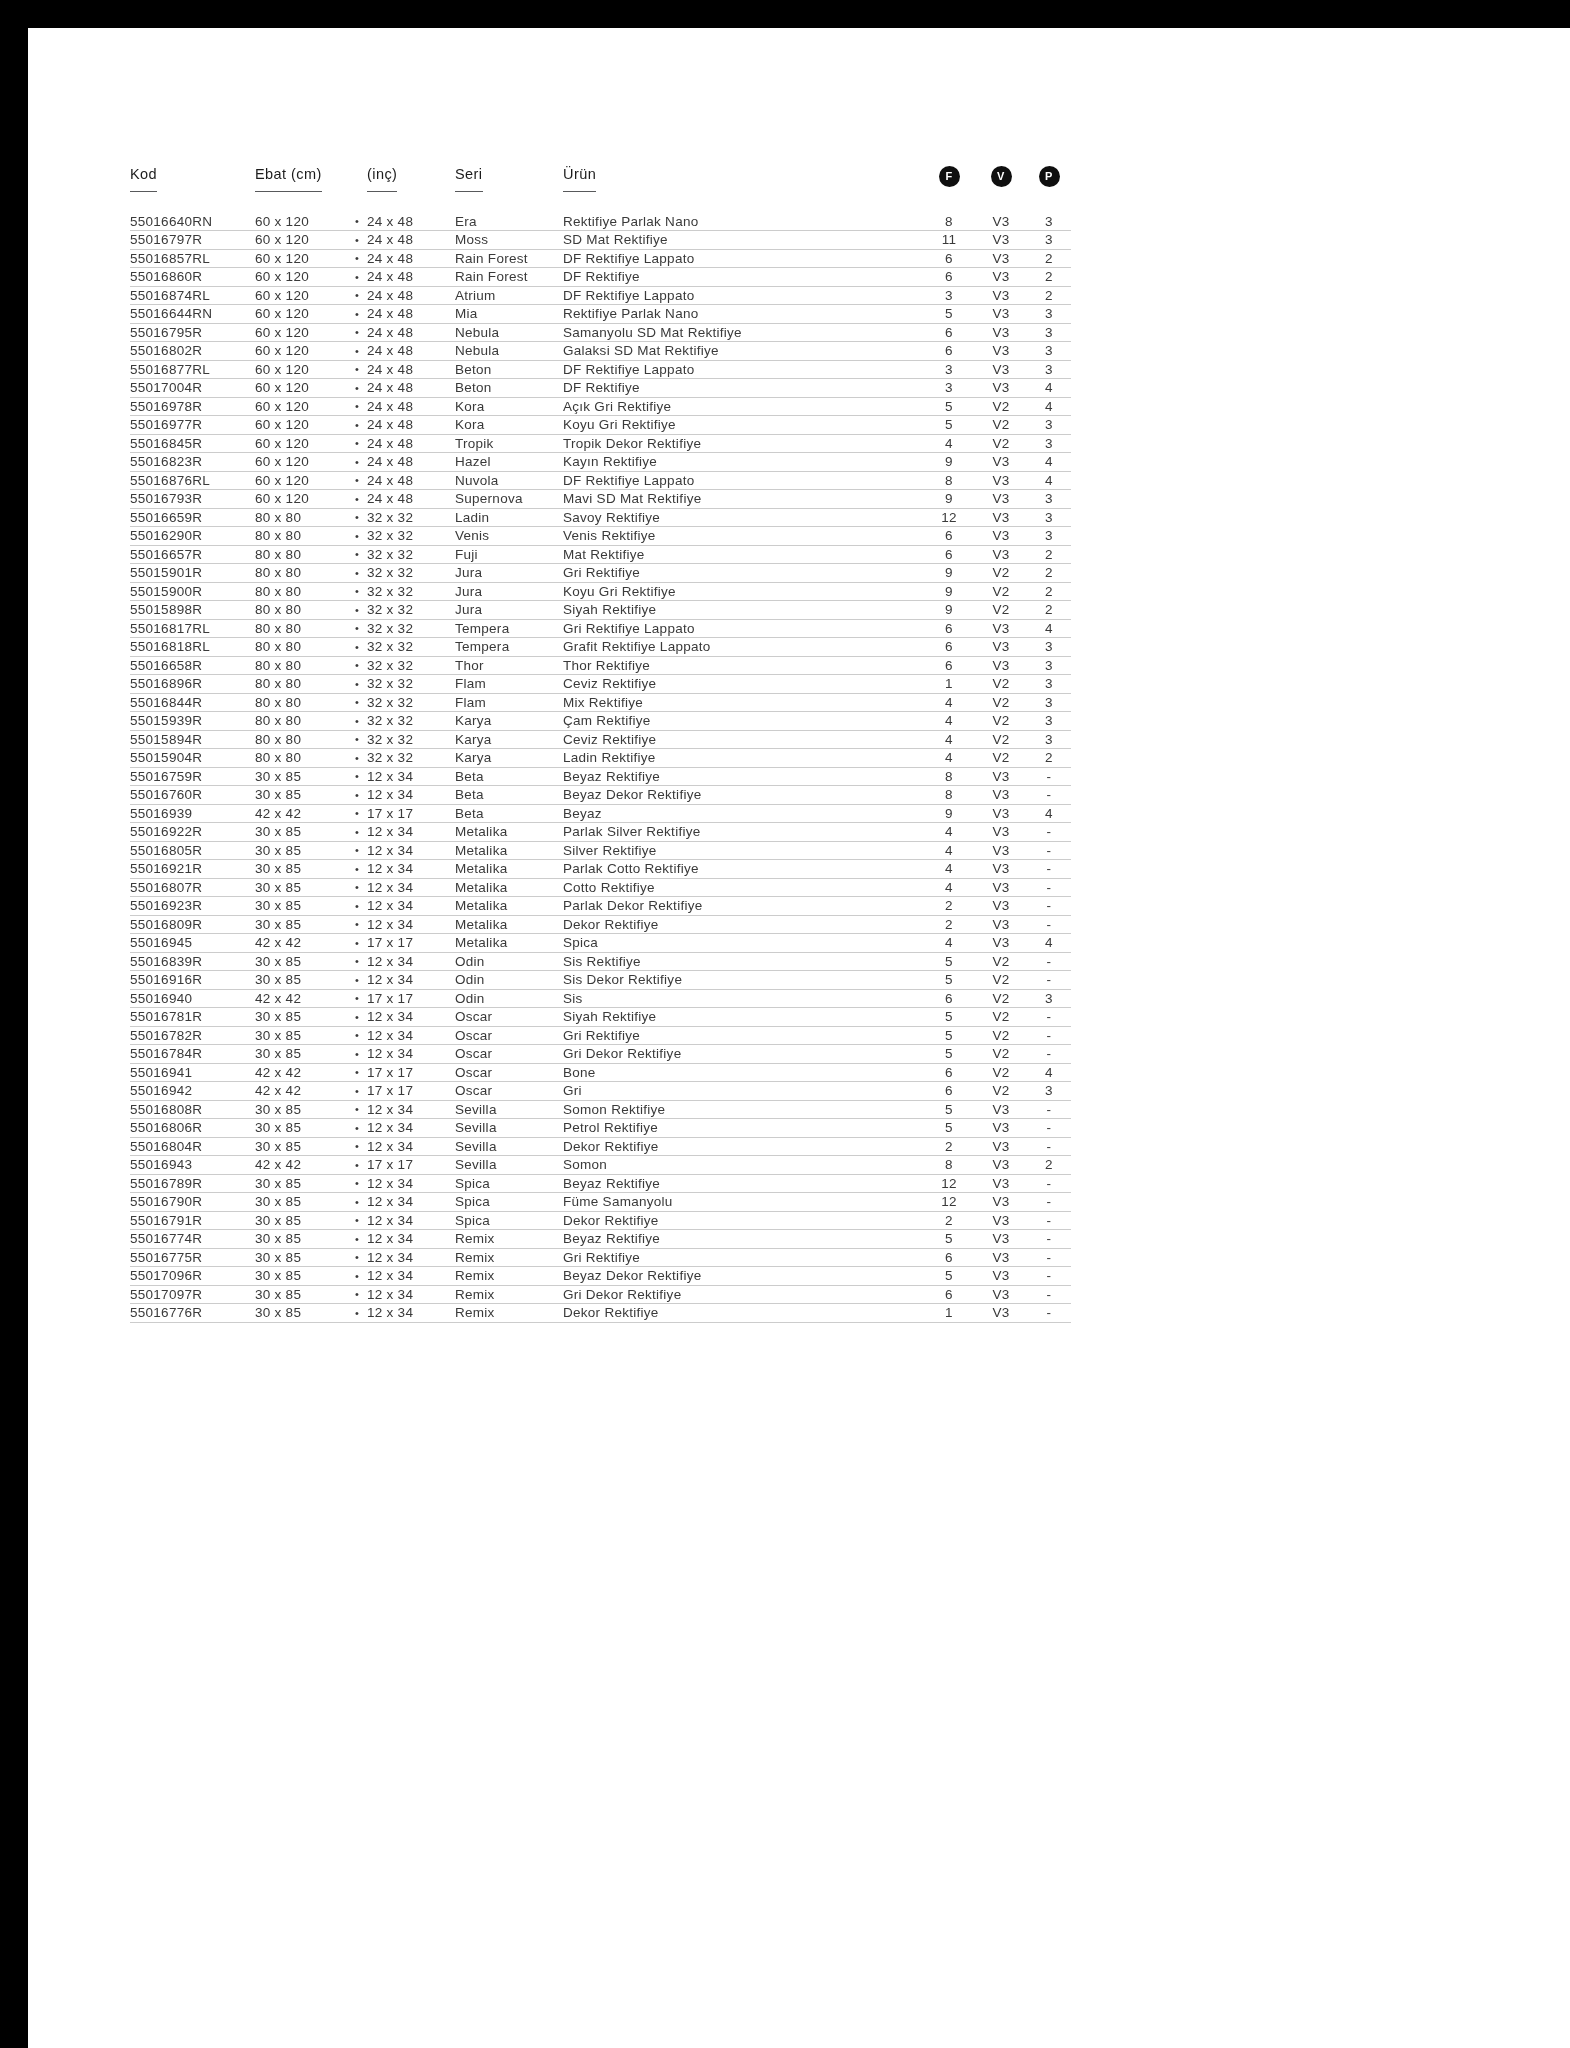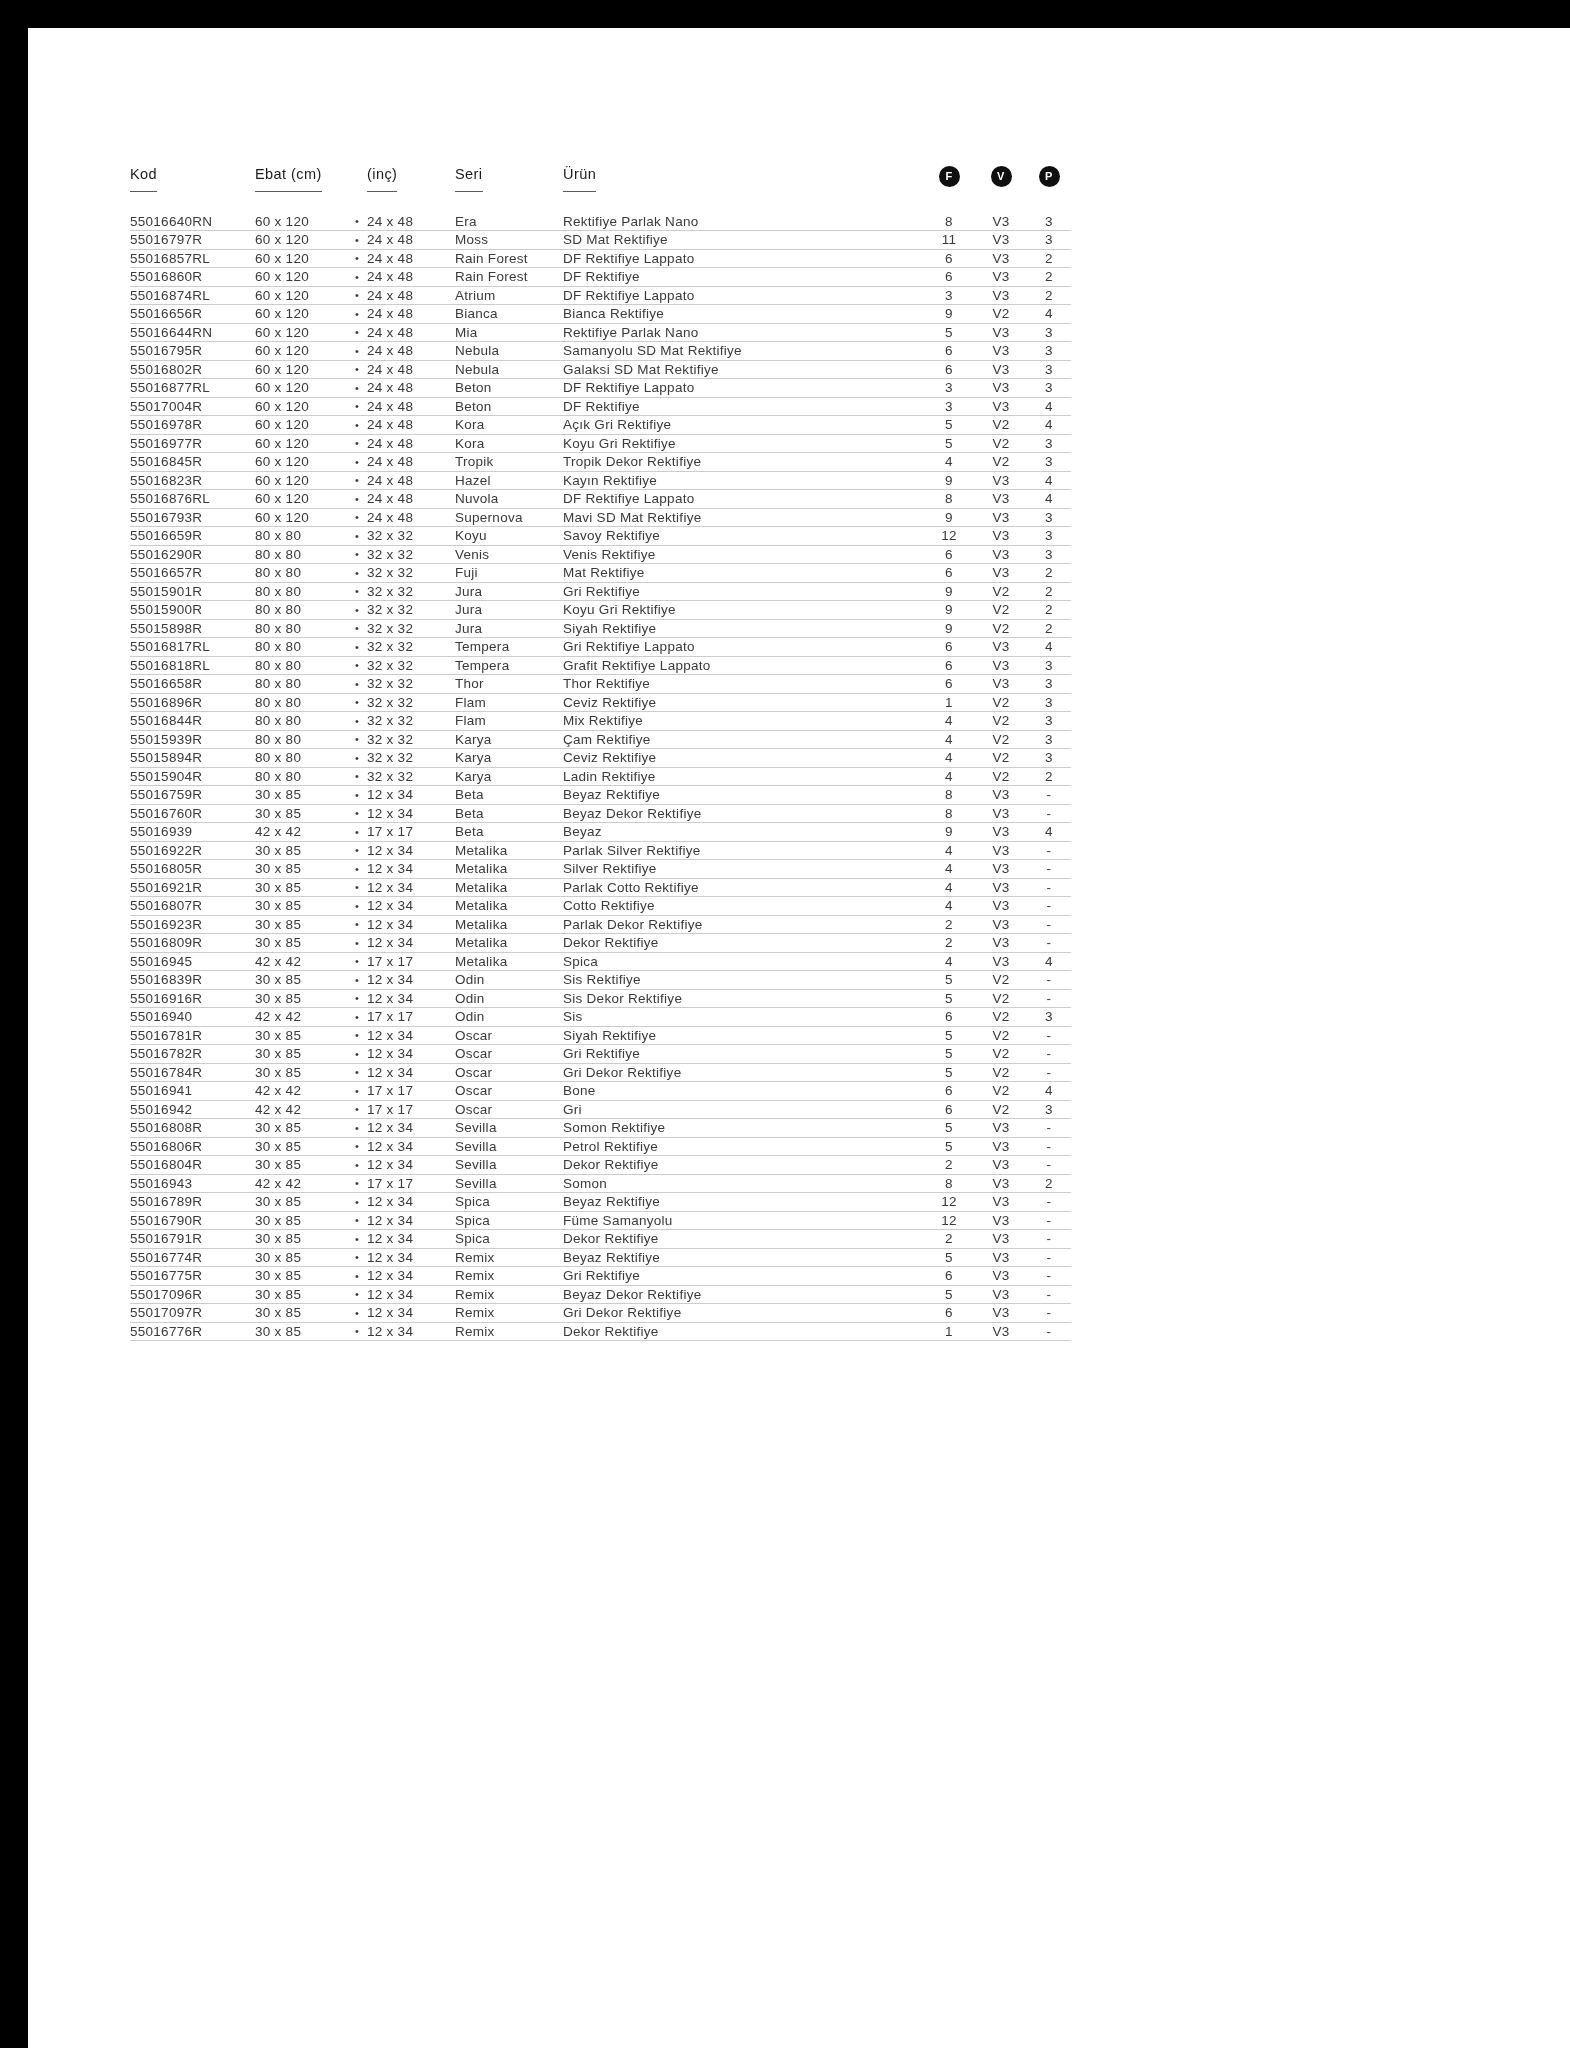--- a/index.html
+++ b/index.html
@@ -195,31 +195,20 @@
     <td class="c-ebat">60 x 120</td>
     <td class="c-dot">•</td>
     <td class="c-inc">24 x 48</td>
     <td class="c-seri">Atrium</td>
     <td class="c-urun">DF Rektifiye Lappato</td>
     <td class="c-num">3</td>
     <td class="c-num">V3</td>
     <td class="c-num">2</td>
   </tr>
 
-  <tr class="data-row">
-    <td class="c-kod">55016656R</td>
-    <td class="c-ebat">60 x 120</td>
-    <td class="c-dot">•</td>
-    <td class="c-inc">24 x 48</td>
-    <td class="c-seri">Bianca</td>
-    <td class="c-urun">Bianca Rektifiye</td>
-    <td class="c-num">9</td>
-    <td class="c-num">V2</td>
-    <td class="c-num">4</td>
-  </tr>
 
   <tr class="data-row">
     <td class="c-kod">55016644RN</td>
     <td class="c-ebat">60 x 120</td>
     <td class="c-dot">•</td>
     <td class="c-inc">24 x 48</td>
     <td class="c-seri">Mia</td>
     <td class="c-urun">Rektifiye Parlak Nano</td>
     <td class="c-num">5</td>
     <td class="c-num">V3</td>
@@ -344,21 +333,21 @@
     <td class="c-num">9</td>
     <td class="c-num">V3</td>
     <td class="c-num">3</td>
   </tr>
 
   <tr class="data-row">
     <td class="c-kod">55016659R</td>
     <td class="c-ebat">80 x 80</td>
     <td class="c-dot">•</td>
     <td class="c-inc">32 x 32</td>
-    <td class="c-seri">Koyu</td>
+    <td class="c-seri">Ladin</td>
     <td class="c-urun">Savoy Rektifiye</td>
     <td class="c-num">12</td>
     <td class="c-num">V3</td>
     <td class="c-num">3</td>
   </tr>
 
   <tr class="data-row">
     <td class="c-kod">55016290R</td>
     <td class="c-ebat">80 x 80</td>
     <td class="c-dot">•</td>

